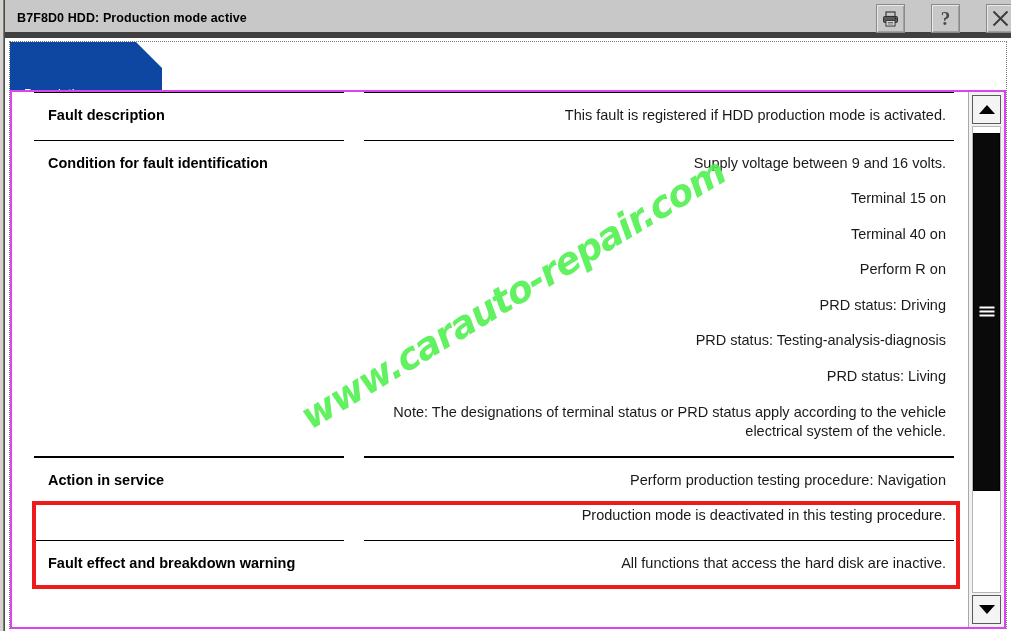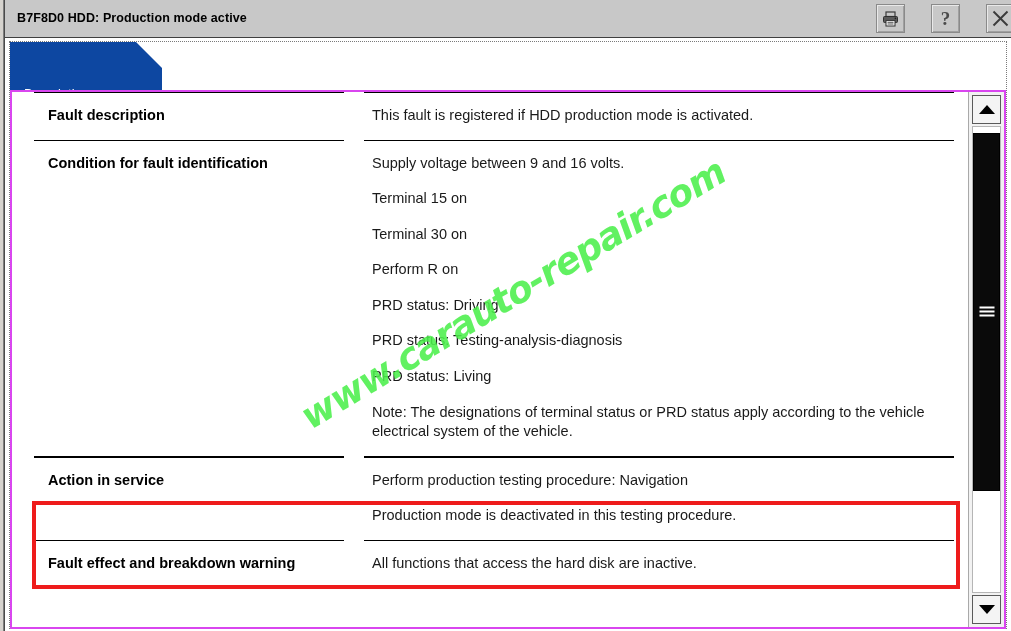--- a/index.html
+++ b/index.html
@@ -41,21 +41,21 @@
     background: #d6d3ce;
   }
 
   
   #titlebar {
     position: absolute;
     left: 5px; top: 0;
     width: 1006px;
     height: 38px;
     background: #c8c8c8;
-    border-bottom: 1px solid #404040;
+    border-bottom: 6px solid #404040;
     box-sizing: border-box;
   }
   #titlebar-text {
     position: absolute;
     left: 12px;
     top: 11px;
     font-size: 12.5px;
     font-weight: bold;
     color: #000000;
     letter-spacing: 0.1px;
@@ -182,20 +182,21 @@
     flex: 1 1 auto;
     box-sizing: border-box;
     padding: 13px 8px 14px 16px;
     font-size: 14.5px;
     color: #1a1a1a;
     line-height: 1.35;
     position: relative;
   }
   .cell-value p {
     margin: 0 0 16px 0;
+    text-align: right;
   }
   .cell-value p:last-child { margin-bottom: 0; }
 
   
   .rule {
     position: relative;
     height: 1px;
     display: flex;
   }
   .rule .seg-left {
@@ -386,21 +387,21 @@
           <div class="rule">
             <div class="seg-left"></div>
             <div class="seg-gap"></div>
             <div class="seg-right"></div>
           </div>
           <div class="row">
             <div class="cell-label">Condition for fault identification</div>
             <div class="cell-value">
               <p>Supply voltage between 9 and 16 volts.</p>
               <p>Terminal 15 on</p>
-              <p>Terminal 30 on</p>
+              <p>Terminal 40 on</p>
               <p>Perform R on</p>
               <p>PRD status: Driving</p>
               <p>PRD status: Testing-analysis-diagnosis</p>
               <p>PRD status: Living</p>
               <p>Note: The designations of terminal status or PRD status apply according to the vehicle electrical system of the vehicle.</p>
             </div>
           </div>
           <div class="rule">
             <div class="seg-left"></div>
             <div class="seg-gap"></div>

